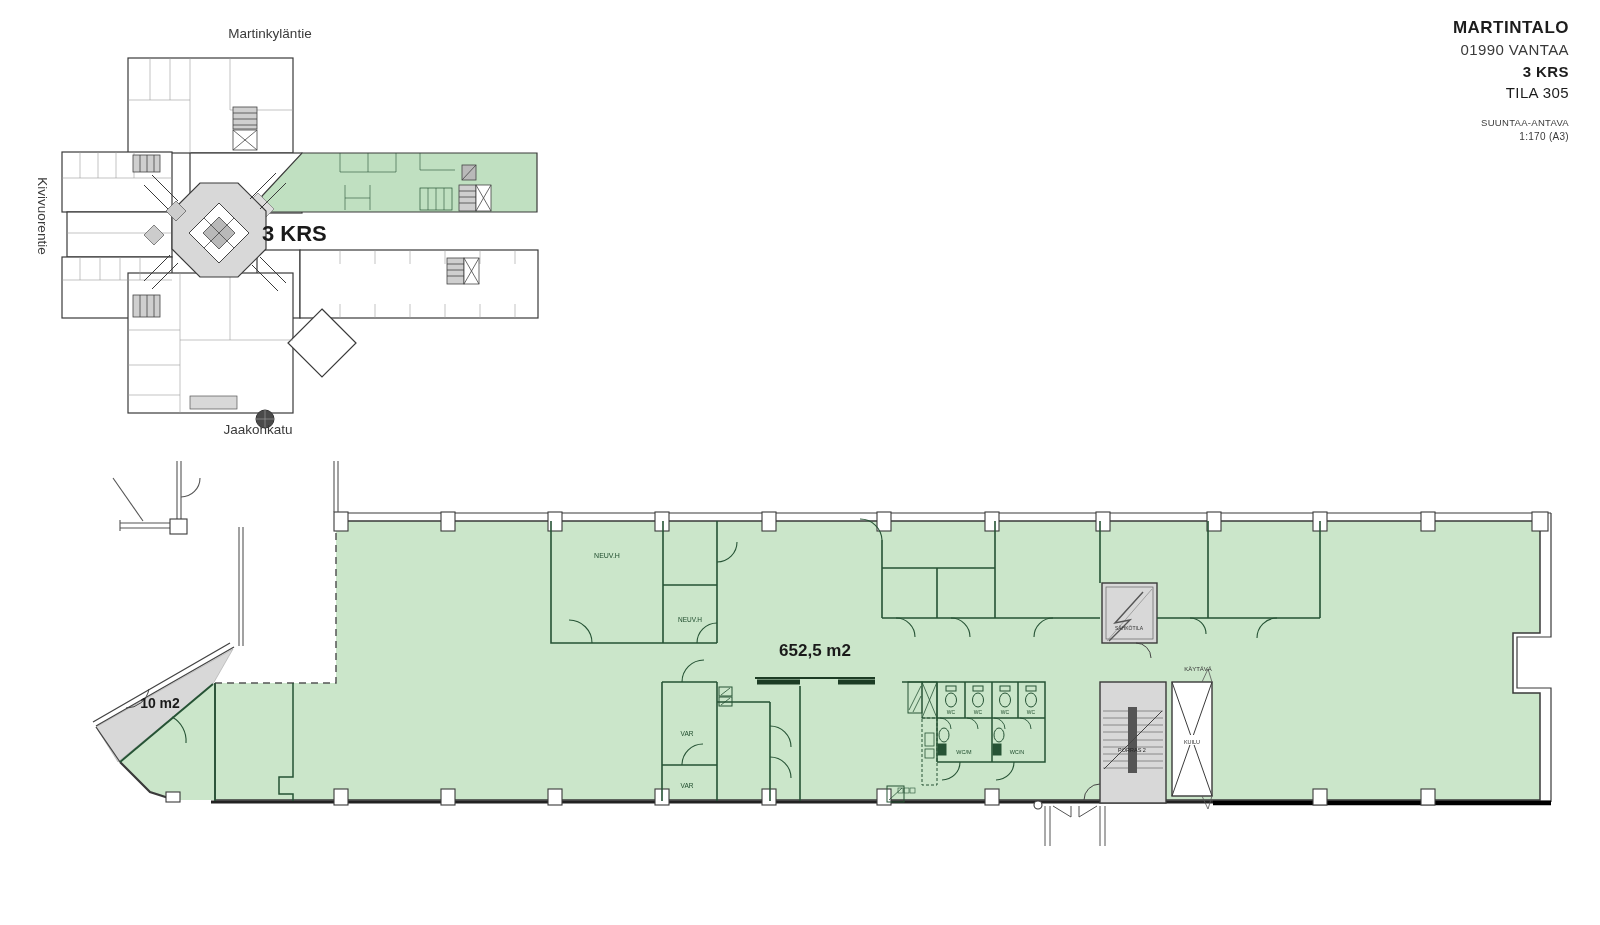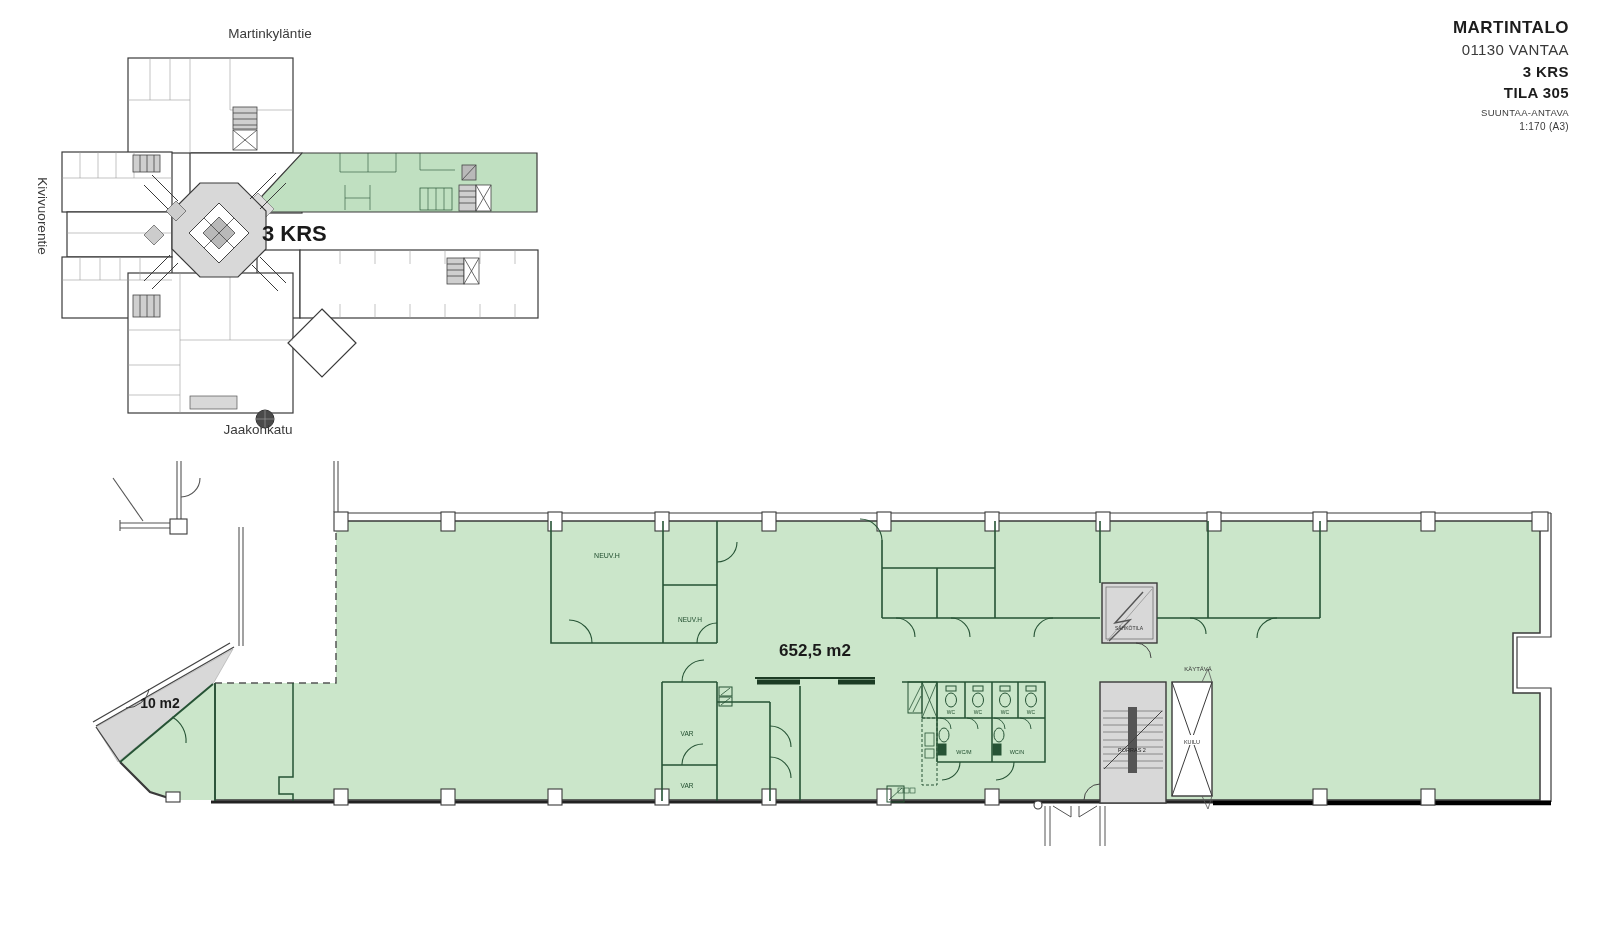--- a/index.html
+++ b/index.html
@@ -4,34 +4,34 @@
 <style>
   html,body{margin:0;padding:0;background:#ffffff;width:1600px;height:925px;overflow:hidden;
     font-family:"Liberation Sans", sans-serif;}
   .canvas{position:relative;width:1600px;height:925px;background:#fff;}
   svg text{font-family:"Liberation Sans", sans-serif;}
   
   .titleblock{position:absolute;top:17px;right:31px;text-align:right;color:#1c1c1c;}
   .tb-name{font-size:17px;font-weight:bold;line-height:22px;letter-spacing:.5px;}
   .tb-addr{font-size:15px;line-height:22px;color:#3a3a3a;letter-spacing:.4px;}
   .tb-floor{font-size:15px;font-weight:bold;line-height:21px;letter-spacing:.4px;}
-  .tb-space{font-size:15px;font-weight:bold;line-height:21px;letter-spacing:.4px;}
-  .tb-note{font-size:9.5px;line-height:15px;color:#3a3a3a;margin-top:2px;letter-spacing:.3px;}
+  .tb-space{font-size:15px;font-weight:normal;line-height:21px;letter-spacing:.4px;}
+  .tb-note{font-size:9.5px;line-height:15px;color:#3a3a3a;margin-top:12px;letter-spacing:.3px;}
   .tb-scale{font-size:10px;line-height:13px;color:#3a3a3a;letter-spacing:.3px;}
   .ovsvg{position:absolute;left:25px;top:8px;}
   .dtsvg{position:absolute;left:90px;top:450px;}
 </style>
 </head>
 <body>
 
 <div class="canvas">
 
   <div class="titleblock">
     <div class="tb-name">MARTINTALO</div>
-    <div class="tb-addr">01130 VANTAA</div>
+    <div class="tb-addr">01990 VANTAA</div>
     <div class="tb-floor">3 KRS</div>
     <div class="tb-space">TILA 305</div>
     <div class="tb-note">SUUNTAA-ANTAVA</div>
     <div class="tb-scale">1:170 (A3)</div>
   </div>
 
   <svg class="ovsvg" width="545" height="440" viewBox="25 8 545 440">
     <g fill="none" stroke="#3a3a3a" stroke-width="1.2">
       <rect x="128" y="58" width="165" height="95" fill="#ffffff"></rect>
       <rect x="190" y="153" width="112" height="60" fill="#ffffff"></rect>

